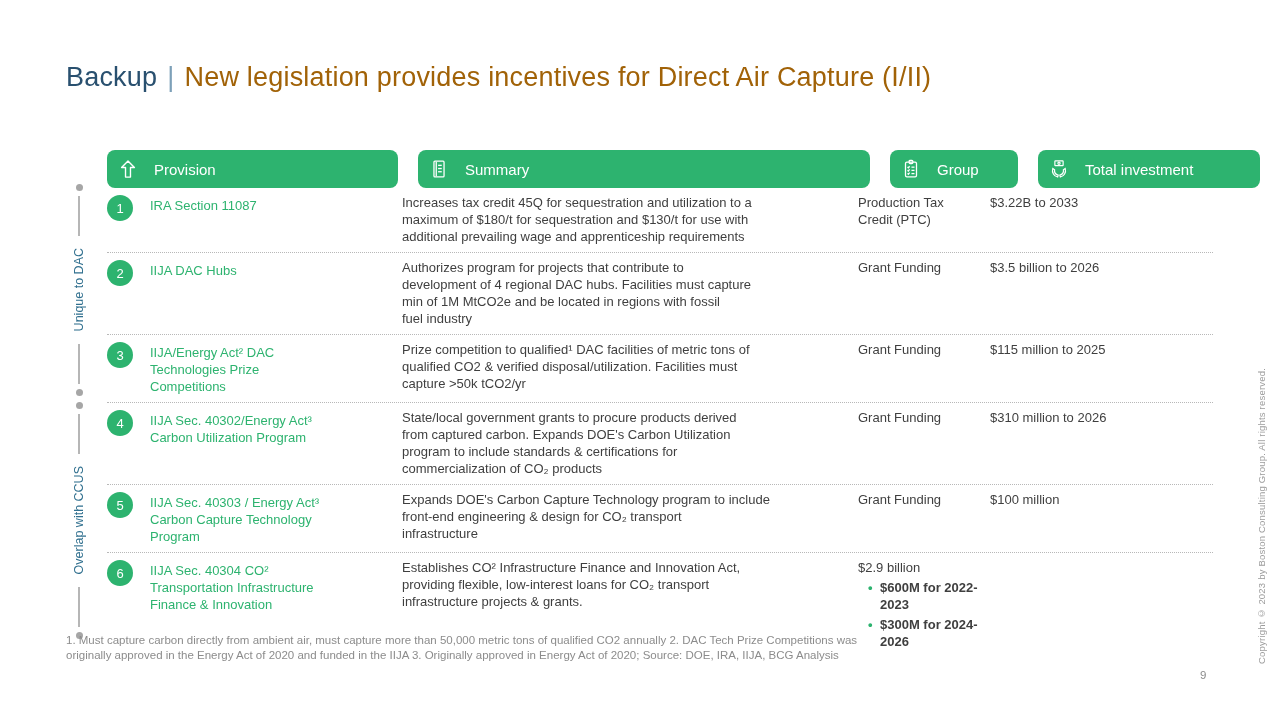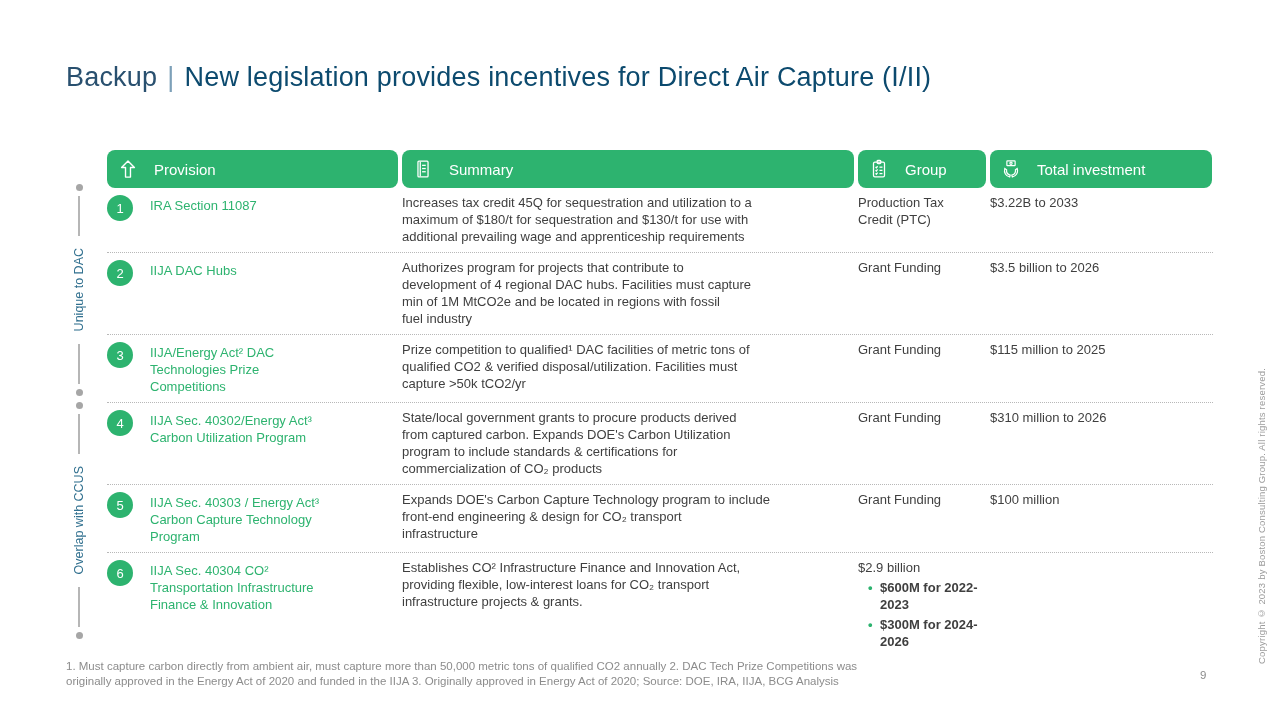--- a/index.html
+++ b/index.html
@@ -4,54 +4,54 @@
 <style>
   * { margin:0; padding:0; box-sizing:border-box; }
   html,body { background:#e8e8e8; }
   body { font-family:"Liberation Sans","DejaVu Sans",sans-serif; }
   .slide { position:relative; width:1280px; height:720px; background:#ffffff; overflow:hidden; margin:0 auto; }
 
   
   .title { position:absolute; left:66px; top:62px; font-size:27px; letter-spacing:0.2px; white-space:nowrap; }
   .title .prefix { color:#29506F; }
   .title .sep { color:#7da0b8; padding:0 10px; }
-  .title .main { color:#0c4a6e; }
+  .title .main { color:#a16207; }
 
   
   .rail { position:absolute; left:70px; top:184px; width:18px; }
   .bracket { display:flex; flex-direction:column; align-items:center; }
   .bracket.b1 { height:212px; }
   .bracket.b2 { height:237px; margin-top:6px; }
   .dot { width:7px; height:7px; border-radius:50%; background:#a6a6a6; flex-shrink:0; }
   .bline { width:1.5px; flex:1; background:#b6b6b6; margin:5px 0; }
   .vlabel { writing-mode:vertical-rl; transform:rotate(180deg); color:#31708F; font-size:12.5px; white-space:nowrap; padding:7px 0; }
 
   
   .tbl { position:absolute; left:107px; top:150px; width:1106px; }
-  .thead { display:grid; grid-template-columns:291px 452px 128px 222px; column-gap:4px; }
+  .thead { display:grid; grid-template-columns:291px 452px 128px 222px; column-gap:20px; }
   .hcell { background:#2DB36F; border-radius:8px; height:38px; display:flex; align-items:center; padding-left:9px; color:#ffffff; font-size:15px; }
   .hcell .hicon { width:24px; height:24px; margin-right:14px; flex-shrink:0; display:flex; align-items:center; justify-content:center; }
   .hcell .hicon svg { width:22px; height:22px; }
 
   .trow { display:grid; grid-template-columns:291px 452px 128px 222px; column-gap:4px; padding:6px 0 7px; border-bottom:1px dotted #b8b8b8; }
   .trow:last-child { border-bottom:none; }
 
   .cell { font-size:13px; line-height:17px; color:#3f3f3f; }
   .prov-cell { display:flex; }
   .num-circle { width:26px; height:26px; border-radius:50%; background:#2DB36F; color:#fff; font-size:13px; display:flex; align-items:center; justify-content:center; flex-shrink:0; margin:1px 17px 0 0; }
   .prov-text { color:#2DB36F; white-space:pre-line; padding-top:3px; padding-right:8px; }
   .sum-text { white-space:pre-line; padding-right:6px; }
   .type-text { white-space:pre-line; }
   .inv-amount { line-height:17px; }
   .inv-bullets { list-style:none; margin-top:3px; padding-left:22px; }
   .inv-bullets li { position:relative; line-height:17px; margin-bottom:3px;font-weight:bold; }
   .inv-bullets li::before { content:"\2022"; color:#2DB36F; position:absolute; left:-12px; }
 
   
-  .footnote { position:absolute; left:66px; top:659px; width:1010px; font-size:11.5px; line-height:15px; color:#8c8c8c; white-space:pre-line; }
+  .footnote { position:absolute; left:66px; top:633px; width:1010px; font-size:11.5px; line-height:15px; color:#8c8c8c; white-space:pre-line; }
   .pagenum { position:absolute; left:1200px; top:669px; font-size:11.5px; color:#8c8c8c; }
   .copyright { position:absolute; right:13px; bottom:56px; writing-mode:vertical-rl; transform:rotate(180deg); font-size:9.5px; color:#9c9c9c; letter-spacing:0.2px; }
 </style>
 </head>
 <body>
 
 <div class="slide">
 
   <div class="title">
     <span class="prefix">Backup</span><span class="sep">|</span><span class="main">New legislation provides incentives for Direct Air Capture (I/II)</span>

